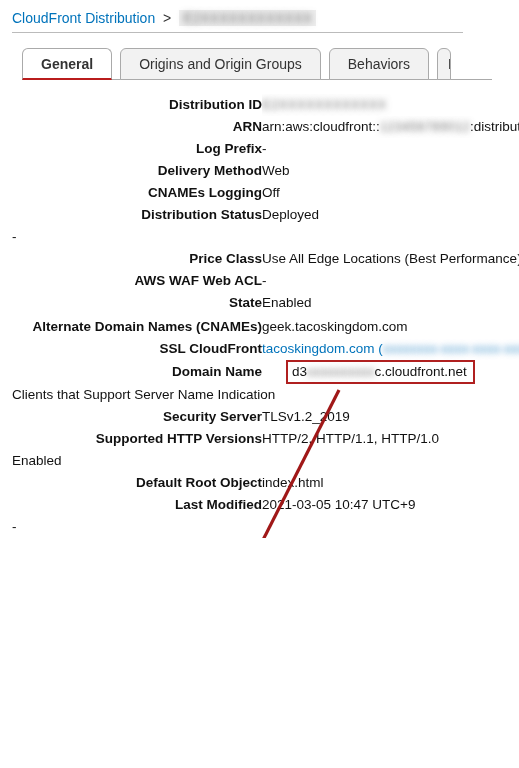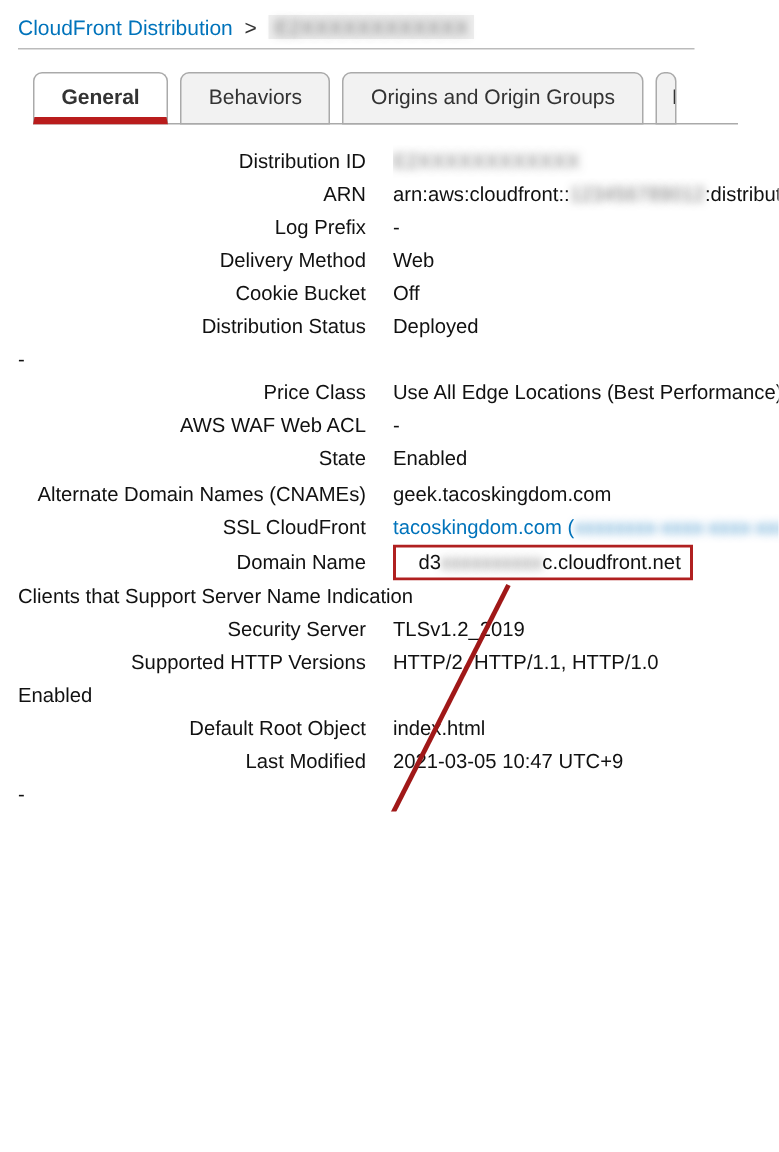--- a/index.html
+++ b/index.html
@@ -45,51 +45,51 @@
     font-size: 14px;
     color: #333;
     cursor: pointer;
     position: relative;
     bottom: -1px;
     white-space: nowrap;
   }
   .tab.active {
     background: #fff;
     font-weight: bold;
-    border-bottom: 5px solid #b91c1c;
+    border-bottom: 2px solid #b91c1c;
   }
   .tab.cut { width: 14px; overflow:hidden; padding-left:10px; padding-right:0;}
   .details {
     margin-top: 14px;
     width: 520px;
   }
   .row {
     display: flex;
     align-items: baseline;
     line-height: 22px;
   }
   .row .label {
     width: 250px;
     text-align: right;
-    font-weight: normal;
-    padding-right: 18px;
+    font-weight: bold;
   }
   .row .value {
     flex: 1;
     white-space: nowrap;
     overflow: hidden;
   }
   .row .value a, .linklike { color: #0073bb; text-decoration: none; }
   .cnames-row .value { padding-top: 2px; }
   .highlight-box {
     border: 2.5px solid #b02020;
-    padding: 1px 6px 1px 15px;
+    padding: 1px 6px 1px 4px;
     display: inline-block;
     line-height: 18px;
     position: relative;
+    margin-left: 24px;
   }
   
   svg.connector {
     position: absolute;
     left: 0; top: 0;
     width: 519px; height: 768px;
     pointer-events: none;
   }
   
   .browser {
@@ -174,22 +174,22 @@
 
 <div class="breadcrumb">
   <a href="#">CloudFront Distribution</a>
   <span class="sep">&gt;</span>
   <span class="current blur">E2XXXXXXXXXXXX</span>
 </div>
 <hr class="top">
 
 <div class="tabs">
   <div class="tab active">General</div>
+  <div class="tab">Origins and Origin Groups</div>
   <div class="tab">Behaviors</div>
-  <div class="tab">Origins and Origin Groups</div>
   <div class="tab cut">Error Pages</div>
 </div>
 
 <div class="details">
 
   <div class="row">
     <div class="label">Distribution ID</div>
     <div class="value blur">E2XXXXXXXXXXXX</div>
   </div>
 
@@ -204,21 +204,21 @@
     <div class="label">Log Prefix</div>
     <div class="value">-</div>
   </div>
 
   <div class="row">
     <div class="label">Delivery Method</div>
     <div class="value">Web</div>
   </div>
 
   <div class="row">
-    <div class="label">Cookie Bucket</div>
+    <div class="label">CNAMEs Logging</div>
     <div class="value">Off</div>
   </div>
 
   <div class="row">
     <div class="label">Distribution Status</div>
     <div class="value">Deployed</div>
   </div>
 
   <div class="row">
     <div class="value">-</div>

